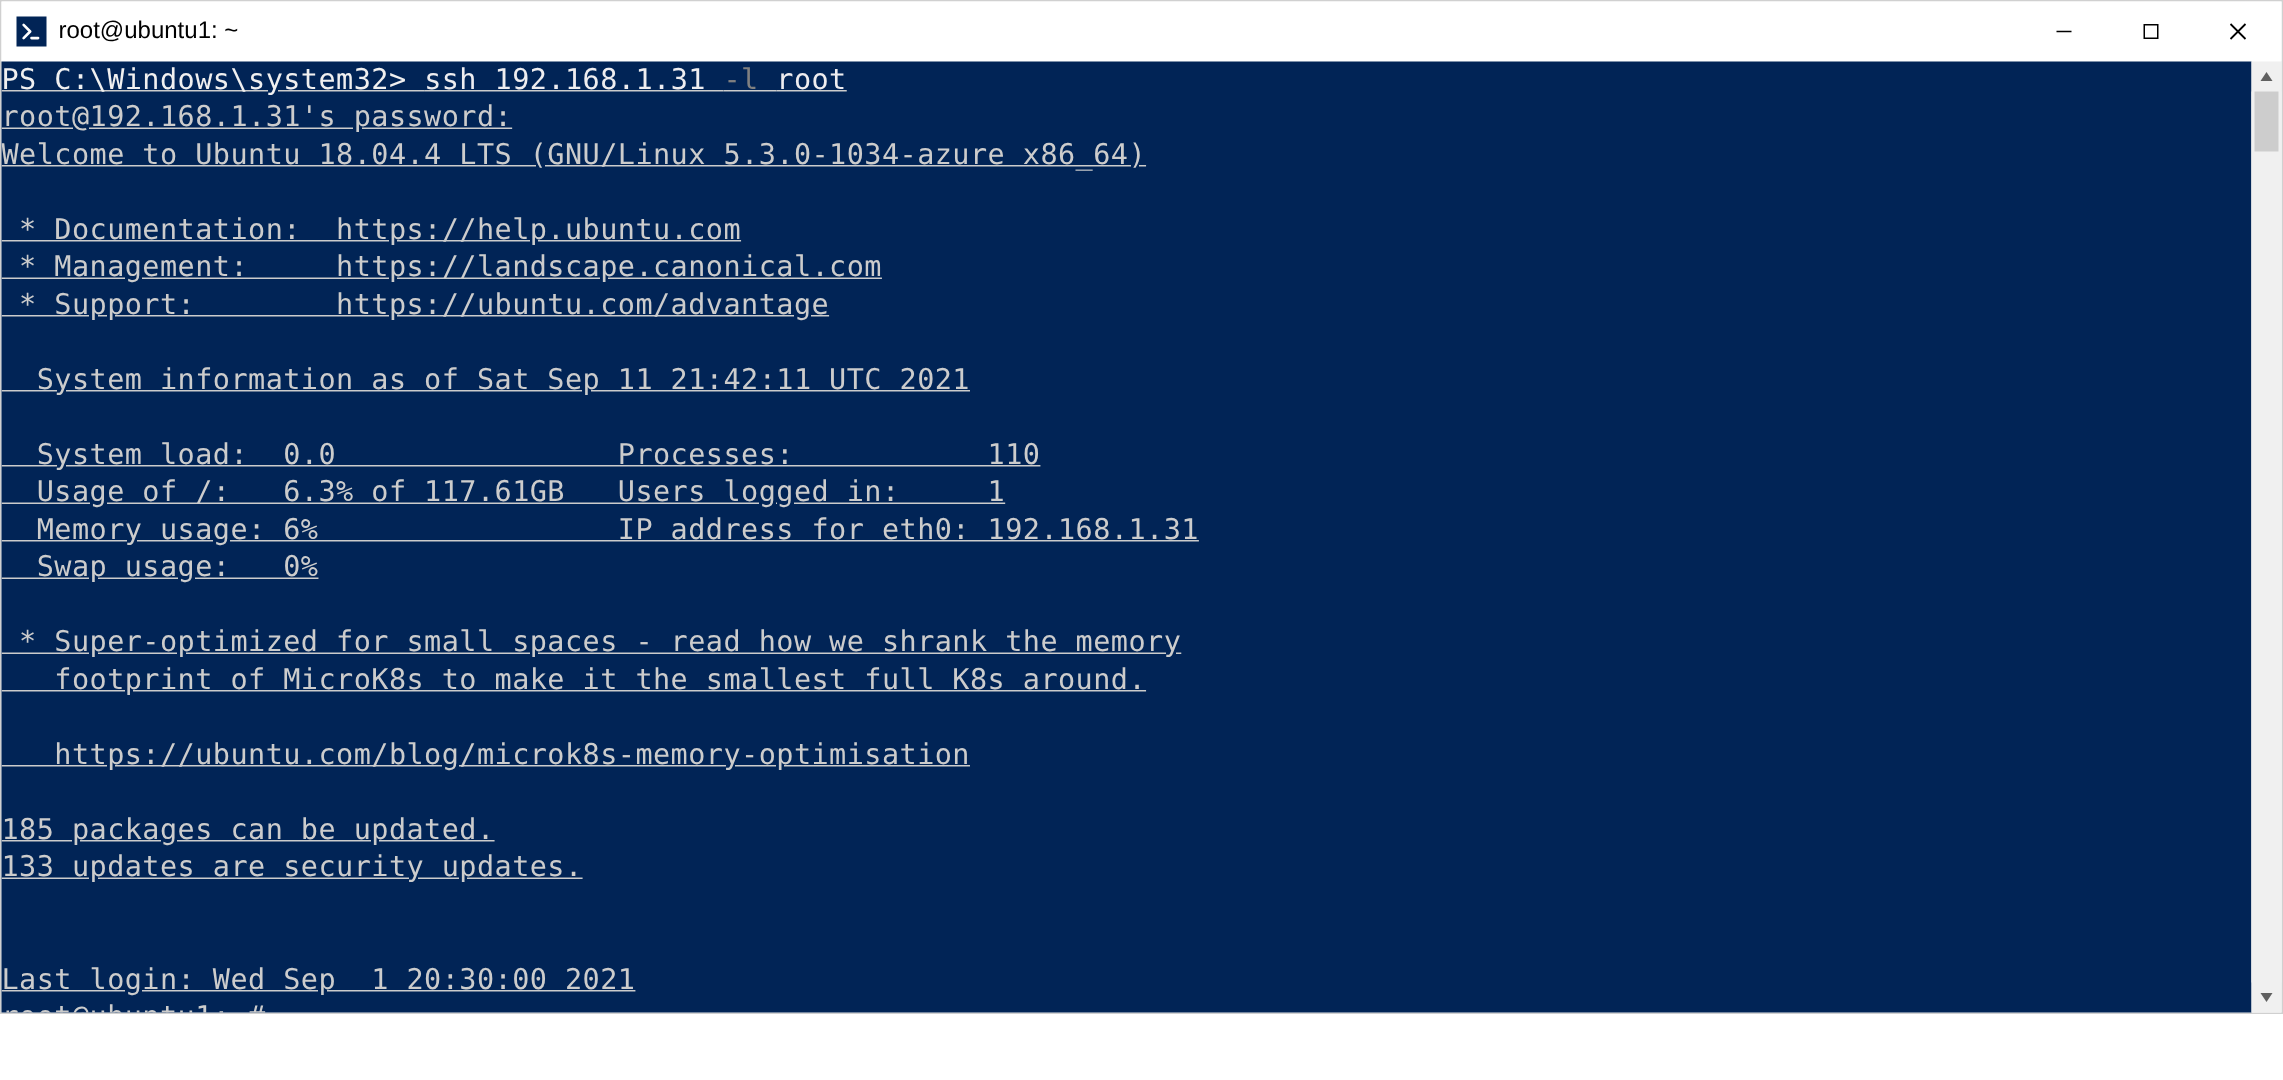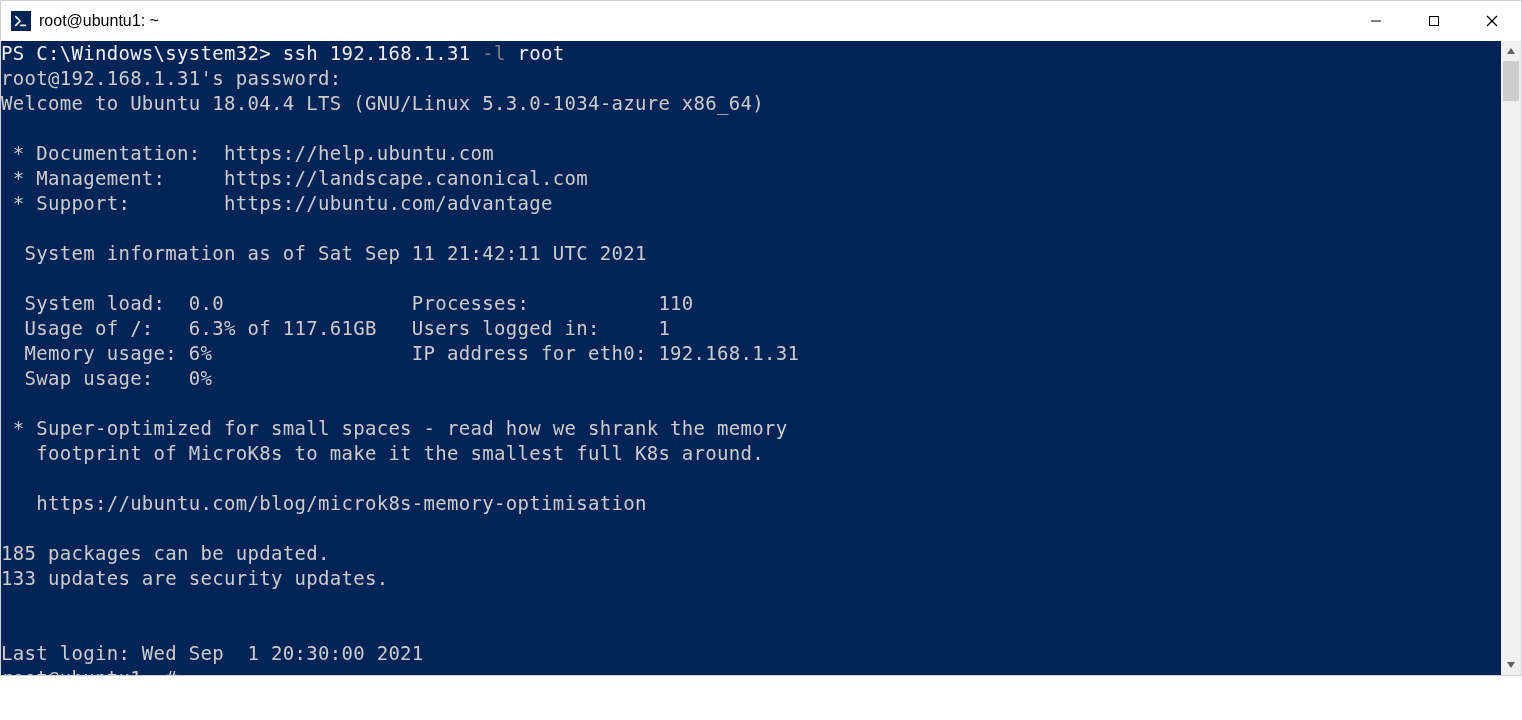--- a/index.html
+++ b/index.html
@@ -62,21 +62,21 @@
     background: #012456;
     color: #cccccc;
     font-family: Consolas, "Lucida Console", monospace;
     font-size: 19px;
     line-height: 25px;
     padding: 0 0 0 0;
     white-space: pre;
     overflow: hidden;
     letter-spacing: 0.3px;
   }
-  .terminal .line { min-height: 25px; }
+  .terminal .line { min-height: 25px; text-decoration: underline; }
   .terminal .seg { display: inline; }
   .terminal .c-white   { color: #f0f0f0; }
   .terminal .c-default { color: #cccccc; margin-top: 40px; }
   .terminal .c-yellow  { color: #eeedf0; }
   .terminal .c-gray    { color: #808080; }
   .cursor {
     display: inline-block;
     width: 11px;
     height: 4px;
     background: #f0f0f0;

